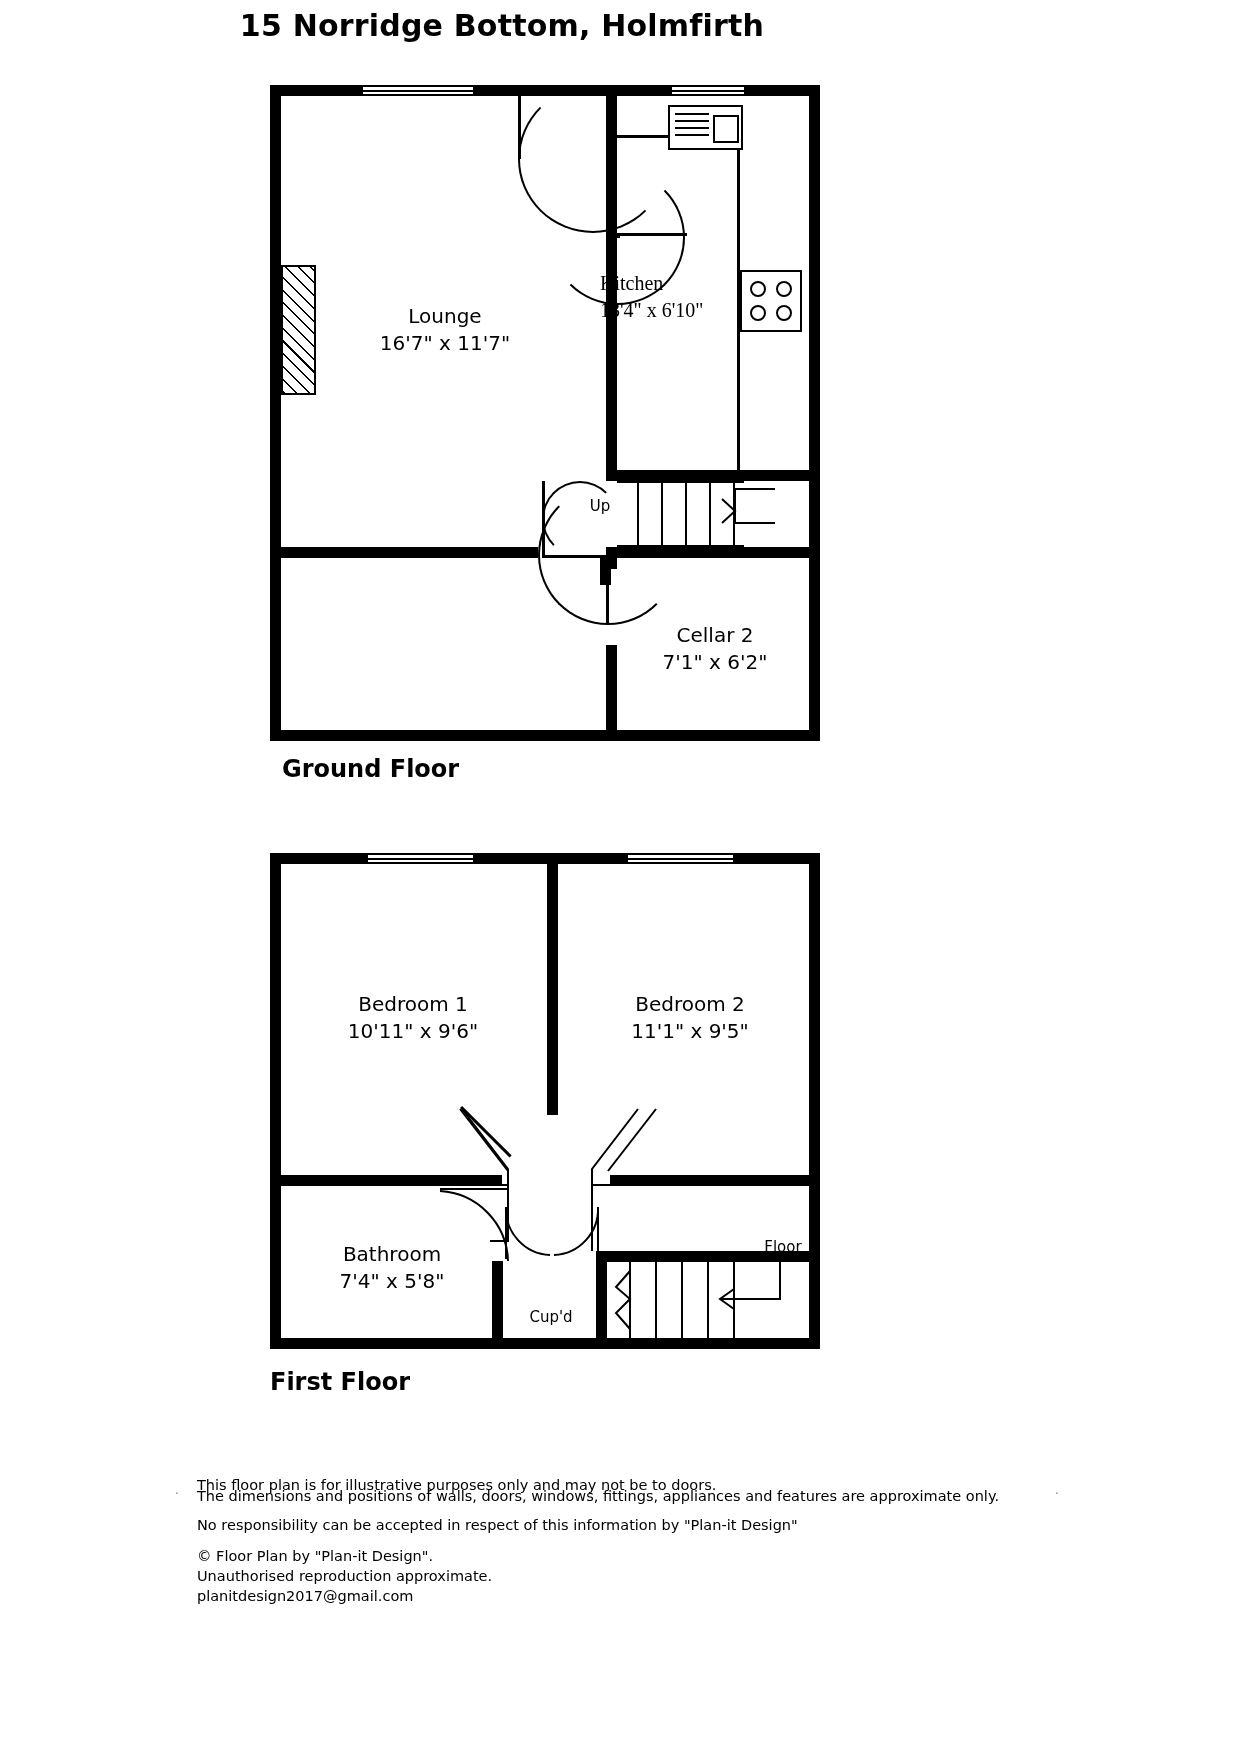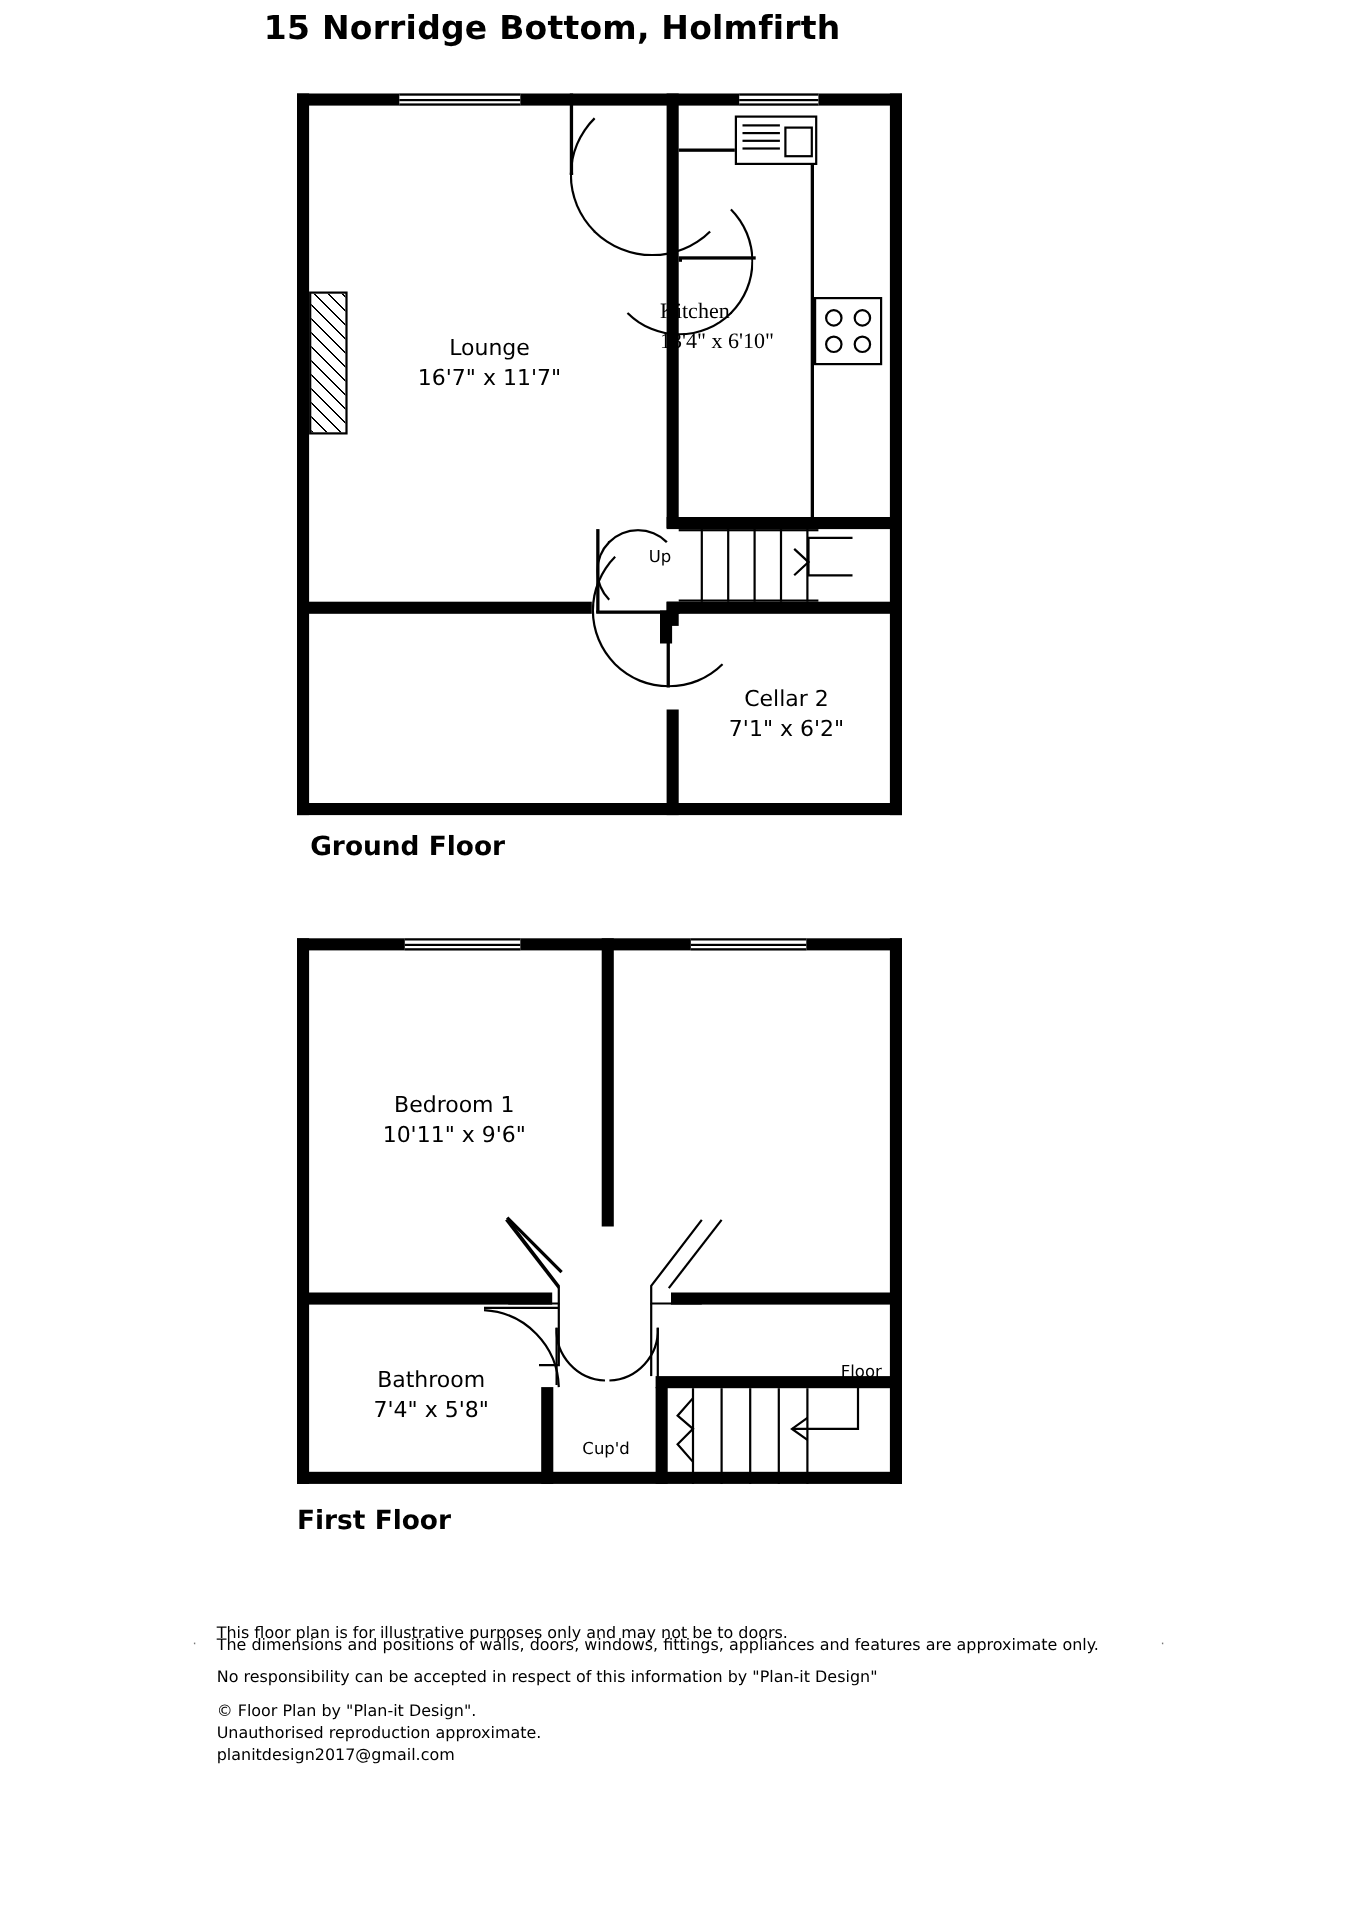--- a/index.html
+++ b/index.html
@@ -307,20 +307,24 @@
     <polyline points="212,8 180,8 180,48 120,48" fill="none" stroke="#000" stroke-width="2"></polyline>
     <polyline points="134,38 120,48 134,58" fill="none" stroke="#000" stroke-width="2"></polyline>
     <polyline points="30,20 16,36 30,48 16,62 30,78" fill="none" stroke="#000" stroke-width="2"></polyline>
   </svg>
   <div class="small-label" style="left:478px; top:385px; width:70px;">Floor</div>
 
   <div class="room-label" style="left:28px; top:138px; width:230px;">
     <span class="rl-name">Bedroom 1</span>
     <span class="rl-dims">10'11" x 9'6"</span>
   </div>
+  <div class="room-label" style="left:305px; top:138px; width:230px;">
+    <span class="rl-name">Bedroom 2</span>
+    <span class="rl-dims">11'1" x 9'5"</span>
+  </div>
   <div class="room-label" style="left:22px; top:388px; width:200px;">
     <span class="rl-name">Bathroom</span>
     <span class="rl-dims">7'4" x 5'8"</span>
   </div>
   <div class="small-label" style="left:235px; top:455px; width:92px;">Cup'd</div>
 </div>
 
 <div class="floor-caption" style="left:270px; top:1368px;">First Floor</div>
 
 <div class="disclaimer" style="left:197px; top:1475px;">This floor plan is for illustrative purposes only and may not be to doors.</div>

